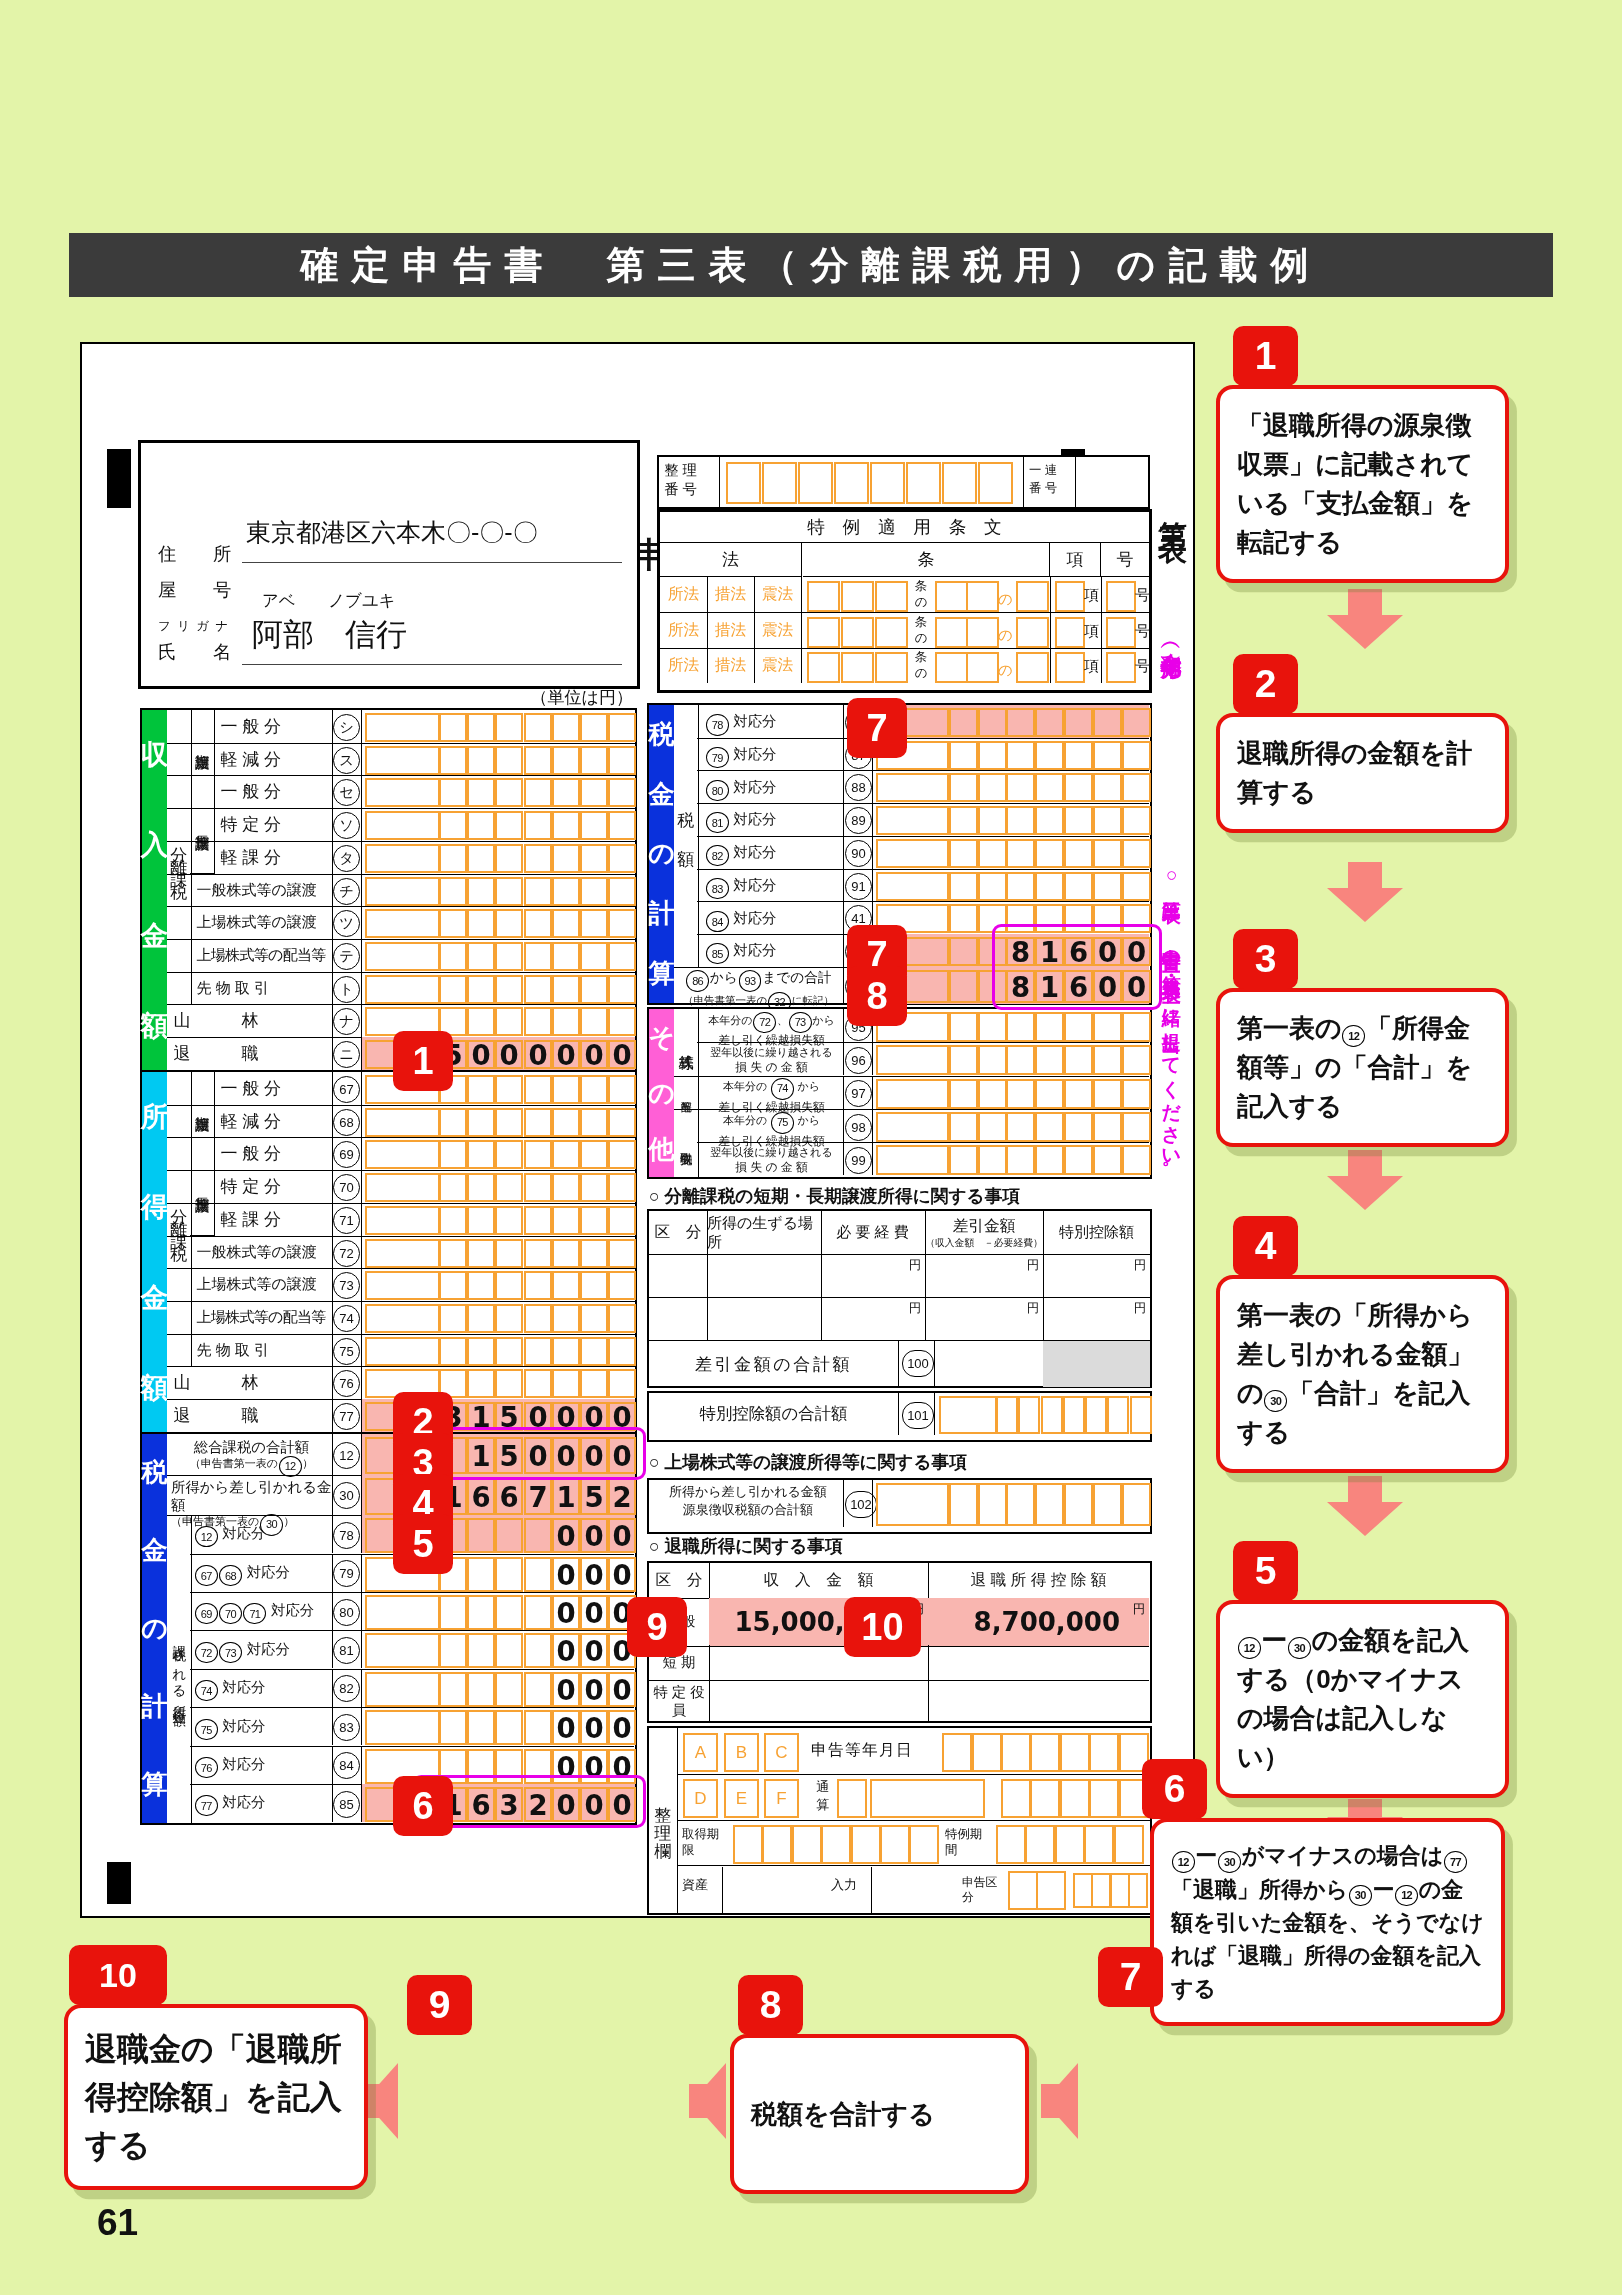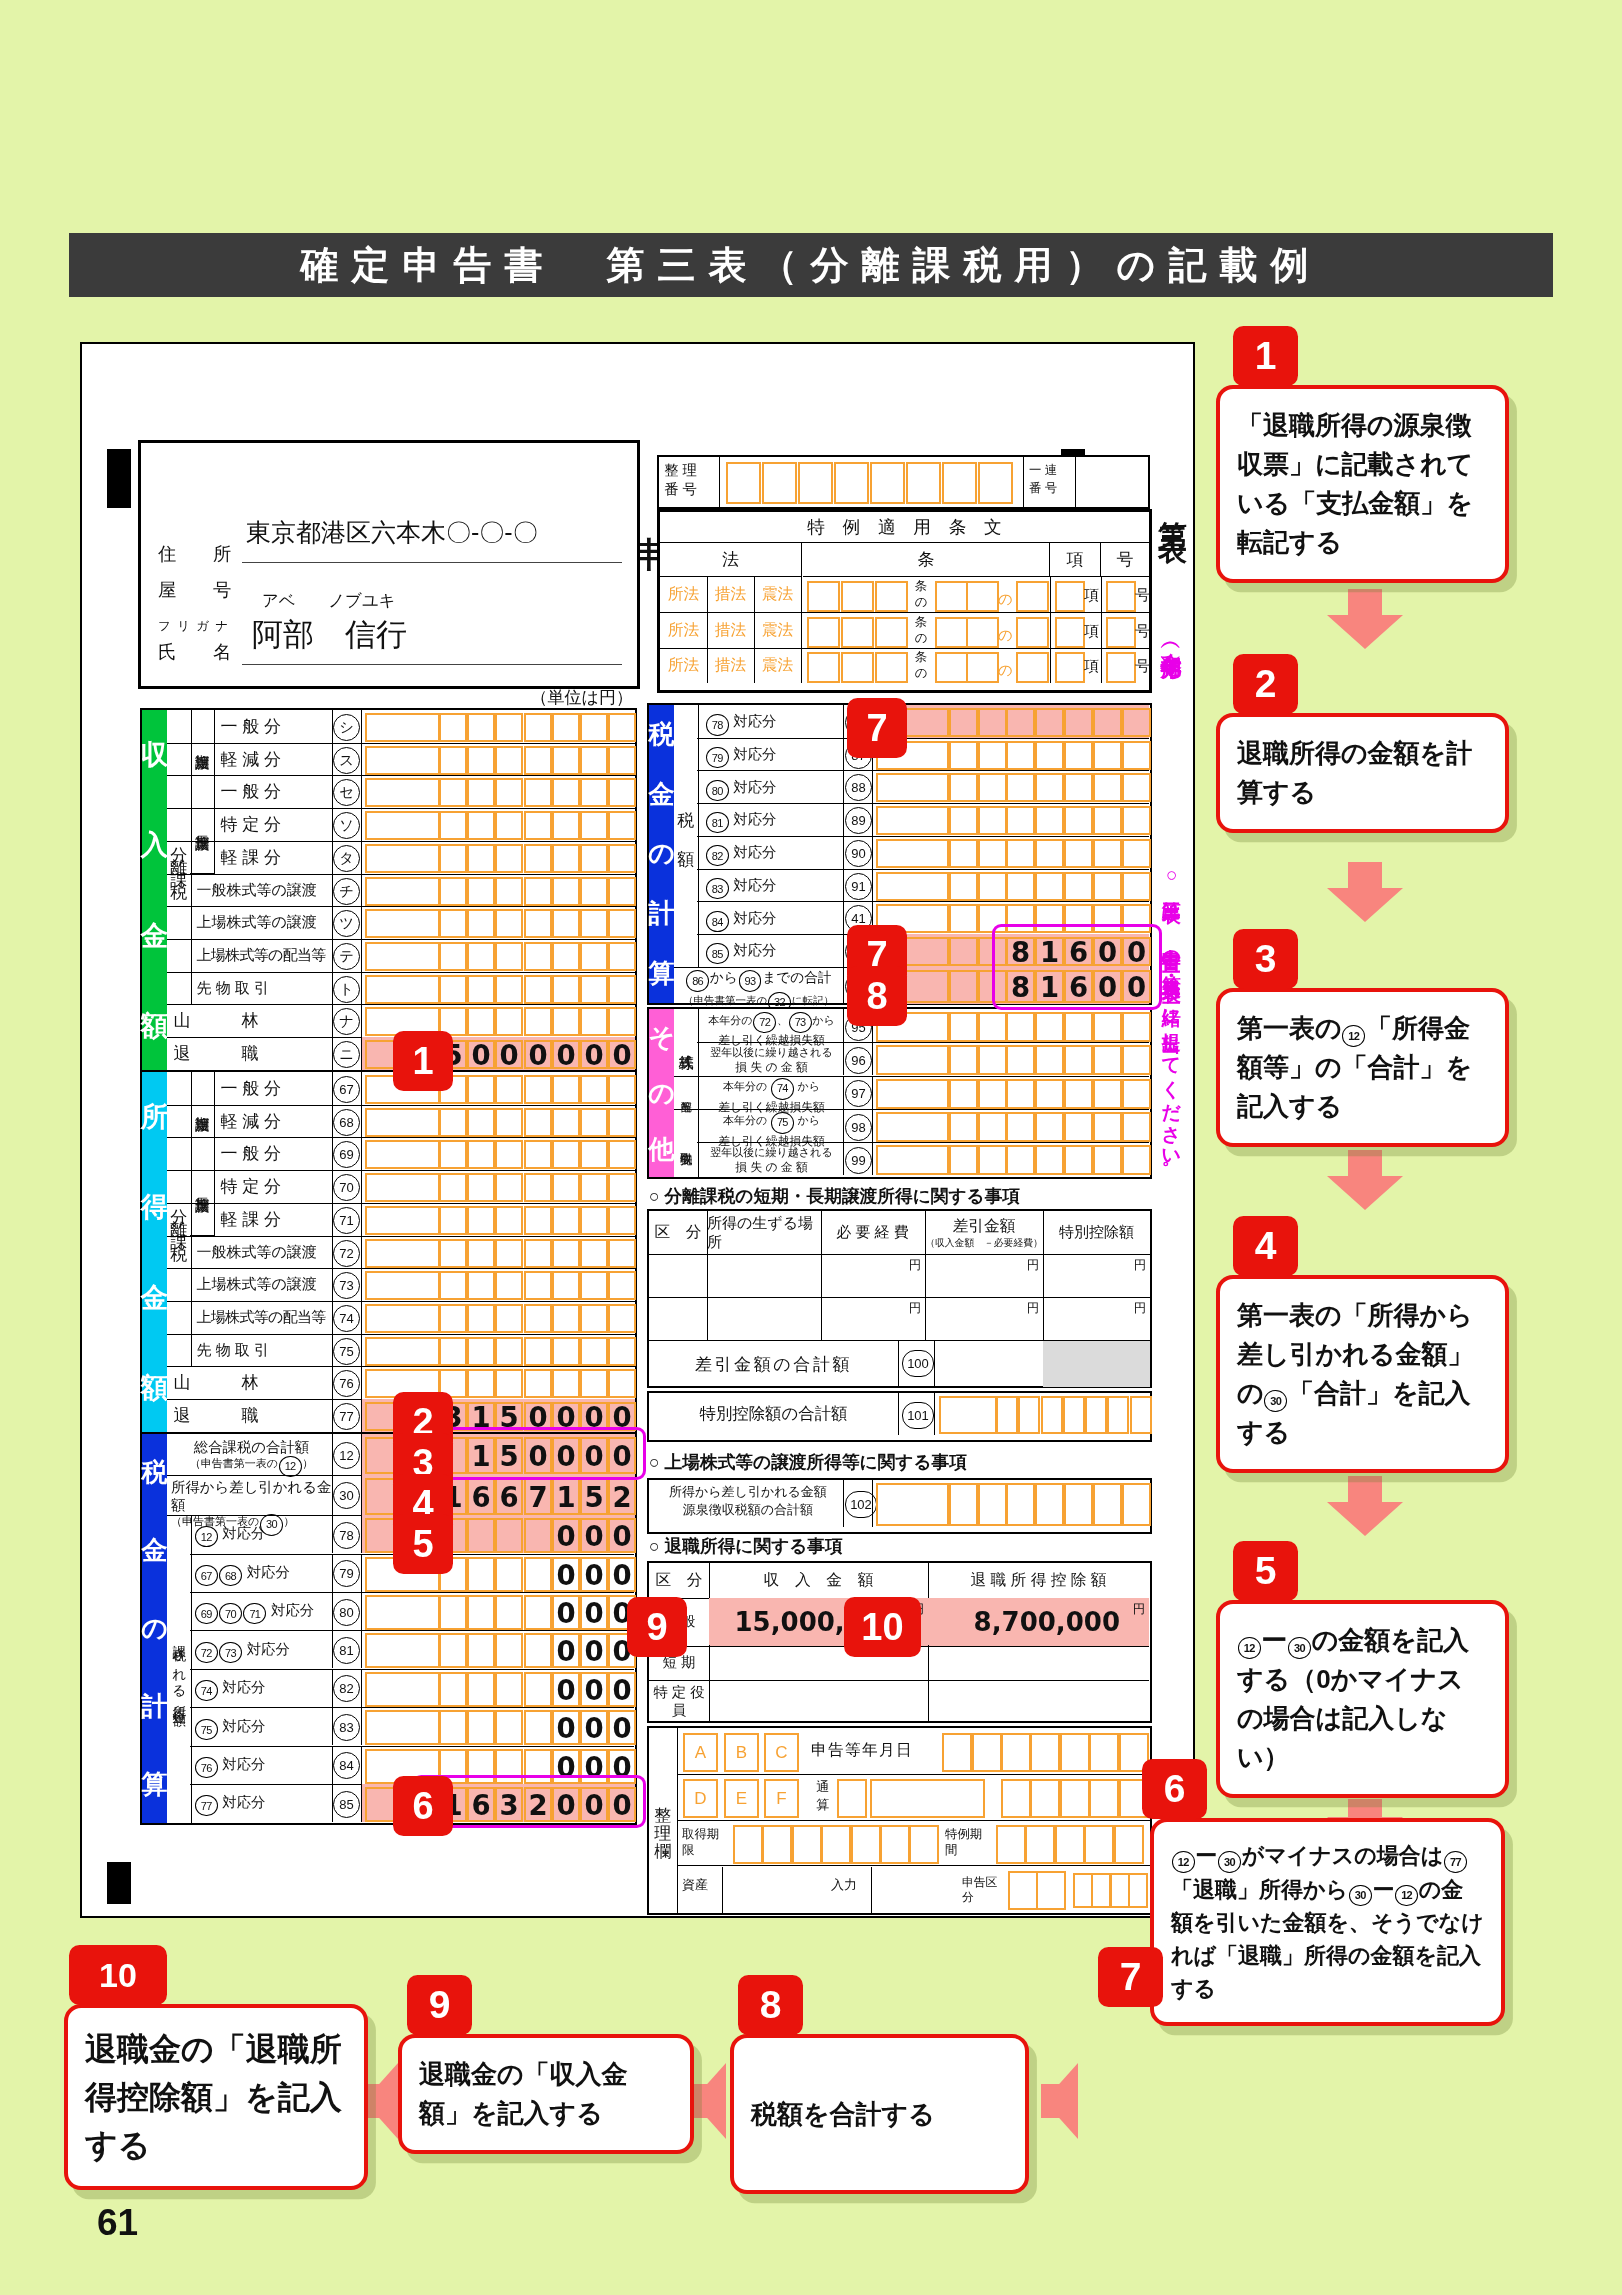--- a/index.html
+++ b/index.html
@@ -1298,21 +1298,20 @@
       <div class="stem" style="width: 35px;"></div>
       <div class="head"></div>
     </div>
     <div class="cotab" style="position: absolute; left: 738px; top: 1975px; width: 65px; height: 60px; font-size: 39px;">8</div>
     <div class="cobox" style="left: 730px; top: 2034px; width: 257px; font-size: 26px; height: 118px; display: flex; align-items: center;">税額を合計する</div>
     <div class="darr larr" style="position: absolute; left: 654px; top: 2061px; width: 69px; height: 79px;">
       <div class="stem" style="width: 35px;"></div>
       <div class="head"></div>
     </div>
     <div class="cotab" style="position: absolute; left: 407px; top: 1975px; width: 65px; height: 60px; font-size: 39px;">9</div>
-    <div class="cobox" style="left: 398px; top: 2034px; width: 254px; font-size: 26px;">退職金の「収入金額」を記入する</div>
     <div class="darr larr" style="position: absolute; left: 326px; top: 2061px; width: 69px; height: 79px;">
       <div class="stem" style="width: 35px;"></div>
       <div class="head"></div>
     </div>
     <div class="cotab" style="position: absolute; left: 69px; top: 1945px; width: 98px; height: 60px; font-size: 34px;">10</div>
     <div class="cobox" style="left: 64px; top: 2004px; width: 262px; font-size: 32px;">退職金の「退職所得控除額」を記入する</div>
   </div>
 
 
 </body></html>

